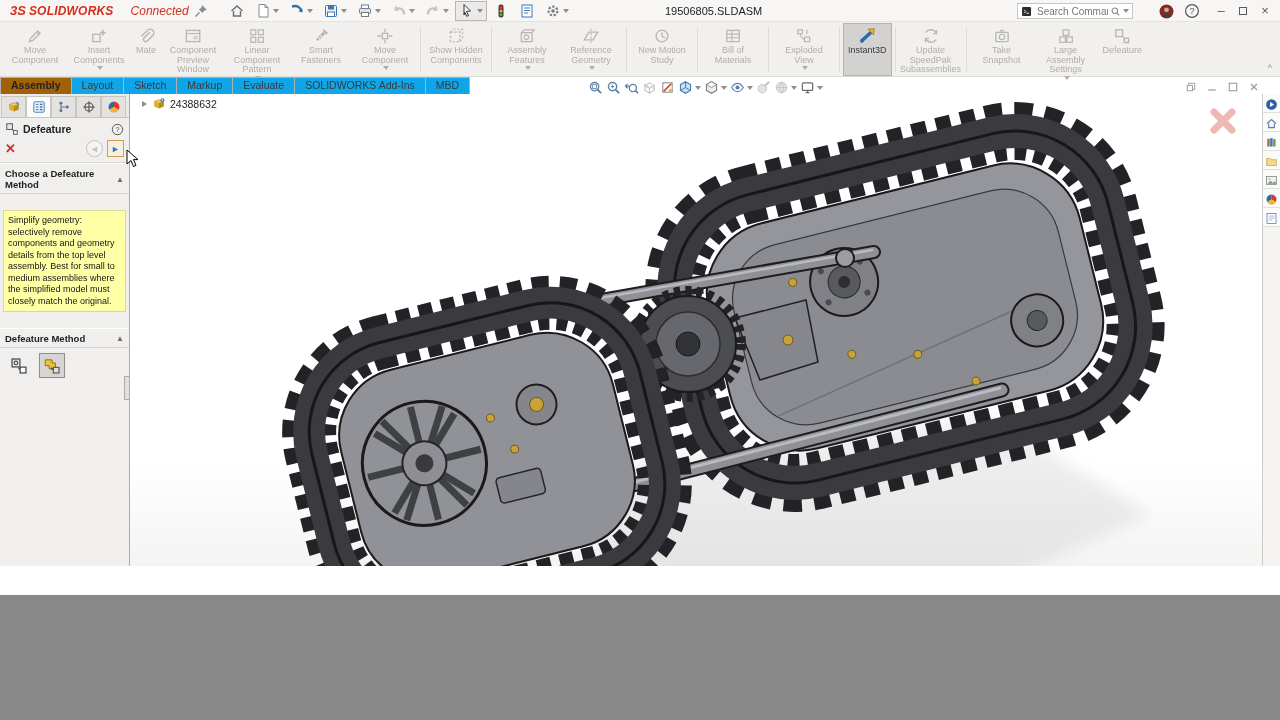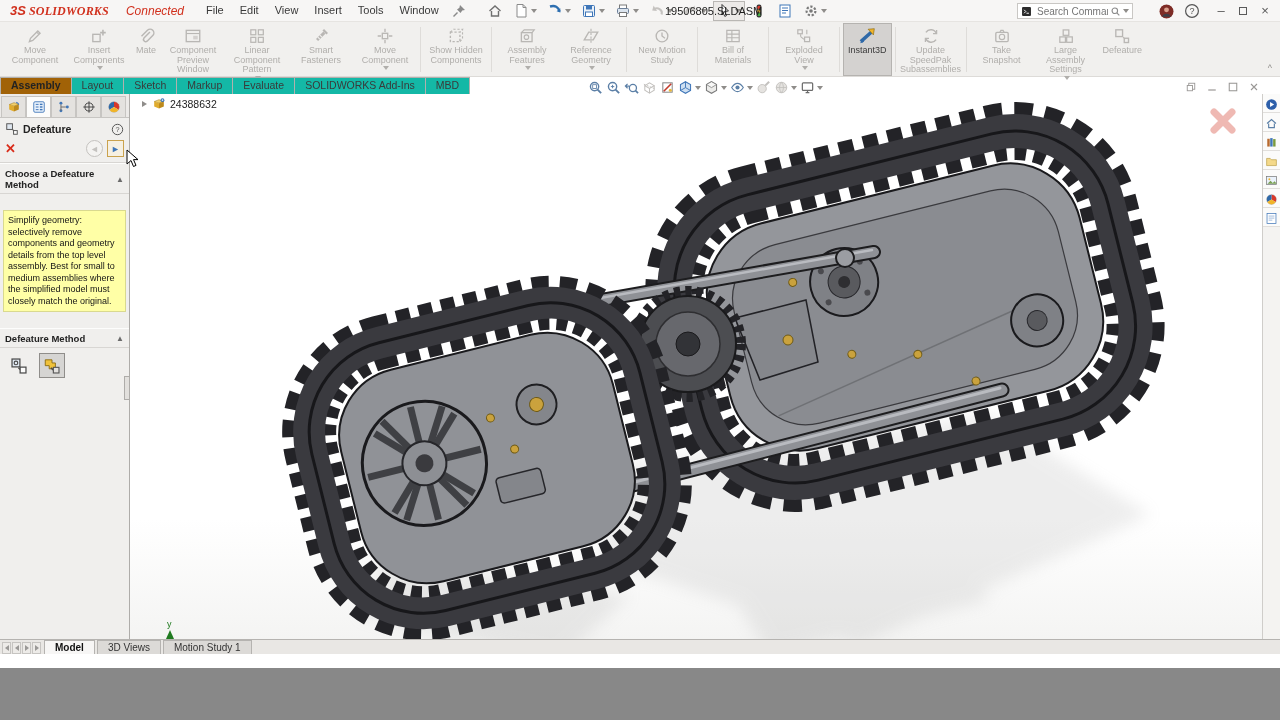--- a/index.html
+++ b/index.html
@@ -1,25 +1,25 @@
 <!DOCTYPE html>
 <html><head>
 <meta charset="utf-8">
 <style>
   html,body{margin:0;padding:0;background:#888;}
   *{box-sizing:border-box;}
-  .app{position:relative;width:1280px;height:668px;background:#fff;overflow:hidden;
+  .app{position:relative;width:1280px;height:595px;background:#fff;overflow:hidden;
        font-family:"Liberation Sans",sans-serif;color:#333;-webkit-font-smoothing:antialiased;}
 
   
   .titlebar{position:absolute;top:0;left:0;right:0;height:22px;background:#f7f6f5;
             border-bottom:1px solid #e6e4e1;display:flex;align-items:center;font-size:11px;}
   .brand{display:flex;align-items:baseline;margin-left:10px;white-space:nowrap;}
   .brand .swoosh{color:#d1301d;font-weight:bold;font-style:italic;font-size:13px;margin-right:3px;}
-  .brand .b1{color:#d1301d;font-weight:bold;font-style:italic;font-size:12px;letter-spacing:.2px;font-family:Liberation Serif, serif;}
+  .brand .b1{color:#d1301d;font-weight:bold;font-style:italic;font-size:12px;letter-spacing:.2px;}
   .brand .b2{color:#d1301d;font-style:italic;font-size:12px;margin-left:17px;}
   .menus{display:flex;margin-left:14px;}
   .menu{padding:0 8px;line-height:21px;color:#3a3a3a;cursor:default;}
   .tbicon{width:16px;height:16px;display:inline-block;}
   .pinbtn{margin-left:4px;display:flex;align-items:center;}
   .qt{display:flex;align-items:center;margin-left:16px;}
   .qtbtn{display:flex;align-items:center;height:20px;padding:0 3px;margin-right:2px;border:1px solid transparent;}
   .qtbtn.pressed{border-color:#b9b7b4;background:#eceae8;}
   .qtbtn.disabled{opacity:.95;}
   .caret{width:0;height:0;border-left:3px solid transparent;border-right:3px solid transparent;
@@ -41,21 +41,21 @@
         font-size:9px;line-height:9.5px;text-align:center;color:#b0aeab;border:1px solid transparent;}
   .rbtn .ricon{width:18px;height:18px;margin-bottom:1px;color:#b9b7b4;}
   .rbtn.enabled{color:#3b3b3b;}
   .rbtn.pressed{background:#d4d2d0;border-color:#b5b3b0;}
   .rcaret{margin-top:1px;border-top-color:#b0aeab;}
   .rsep{width:1px;background:#dedcd9;margin:4px 3px;}
   .ribbon-collapse{position:absolute;right:8px;top:63px;color:#8f8d8a;font-size:9px;}
 
   
   .cmdtabs{position:absolute;top:77px;left:0;height:17px;display:flex;z-index:3;}
-  .ctab{padding:0 10px;font-size:10.5px;line-height:15px;color:#3a3a3a;background:#14b8a6;
+  .ctab{padding:0 10px;font-size:10.5px;line-height:15px;color:#3a3a3a;background:#0ea5e9;
         border:1px solid #b2b0ad;border-bottom:none;margin-right:-1px;}
   .ctab.active{background:#a16207;font-weight:bold;color:#222;}
 
   
   .viewbar{position:absolute;top:79px;left:588px;height:17px;display:flex;align-items:center;z-index:4;}
   .vbtn{display:flex;align-items:center;margin-right:3px;}
   .vbtn .tbicon{width:15px;height:15px;}
   .docwin{position:absolute;top:81px;right:20px;display:flex;align-items:center;z-index:4;color:#8f8d8a;}
   .docwin span{margin-left:9px;font-size:10px;}
 
@@ -135,28 +135,20 @@
 <body>
 
 <div class="app">
 
   <div class="titlebar">
     <div class="brand">
       <span class="swoosh">3S</span>
       <span class="b1">SOLIDWORKS</span>
       <span class="b2">Connected</span>
     </div>
-    <div class="menus" id="menu-row">
-        <span class="menu">File</span>
-        <span class="menu">Edit</span>
-        <span class="menu">View</span>
-        <span class="menu">Insert</span>
-        <span class="menu">Tools</span>
-        <span class="menu">Window</span>
-      </div>
     <span class="pinbtn tbicon" id="pin-slot">
         <svg viewBox="0 0 16 16" width="100%" height="100%">
           <path d="M9 2l5 5-2.8.6L9.6 10 6 6.4 8.4 4.8z" fill="#8a8a8a"></path>
           <path d="M6.5 9.5 2.5 13.5" stroke="#8a8a8a" stroke-width="1.4"></path>
         </svg>
       </span>
     <div class="qt" id="quick-tools">
         <span class="qtbtn">
           <span class="tbicon"><svg viewBox="0 0 16 16" width="100%" height="100%">
               <path d="M2.5 8 8 3l5.5 5" fill="none" stroke="#6f6f6f" stroke-width="1.4"></path>
@@ -777,34 +769,15 @@
           </svg></span>
       </span>
       <span class="tpbtn">
         <span class="tbicon"><svg viewBox="0 0 16 16" width="100%" height="100%">
             <rect x="2.5" y="2" width="11" height="12" fill="#fff" stroke="#3f76b8" stroke-width=".9"></rect>
             <path d="M4.5 5h7M4.5 7.5h7M4.5 10h4.5" stroke="#9ab6d8" stroke-width="1.1"></path>
           </svg></span>
       </span>
     </div>
 
-  <div class="doctabs">
-    <span class="navbtn">
-        <span class="tri-l"></span>
-      </span>
-    <span class="navbtn">
-        <span class="tri-l"></span>
-      </span>
-    <span class="navbtn">
-        <span class="tri-r"></span>
-      </span>
-    <span class="navbtn">
-        <span class="tri-r"></span>
-      </span>
-    <span id="doc-tabs" style="display:flex;align-items:flex-end;">
-        <span class="dtab active">Model</span>
-        <span class="dtab">3D Views</span>
-        <span class="dtab">Motion Study 1</span>
-      </span>
-  </div>
 
 
 </div>
 
 </body></html>

